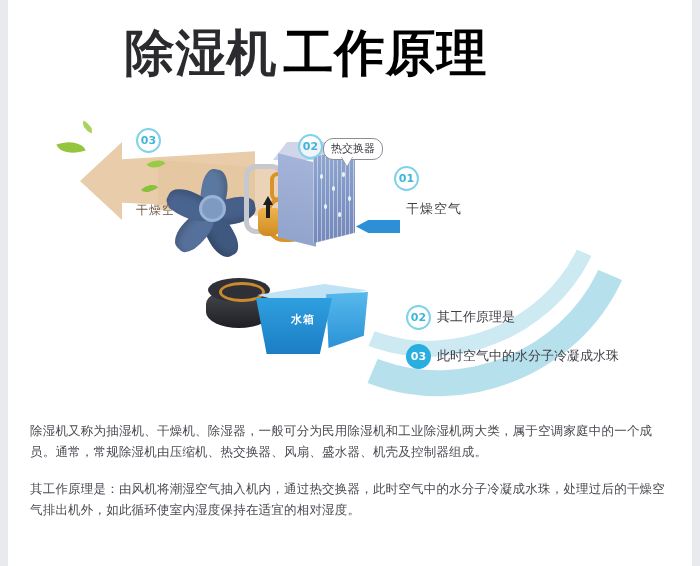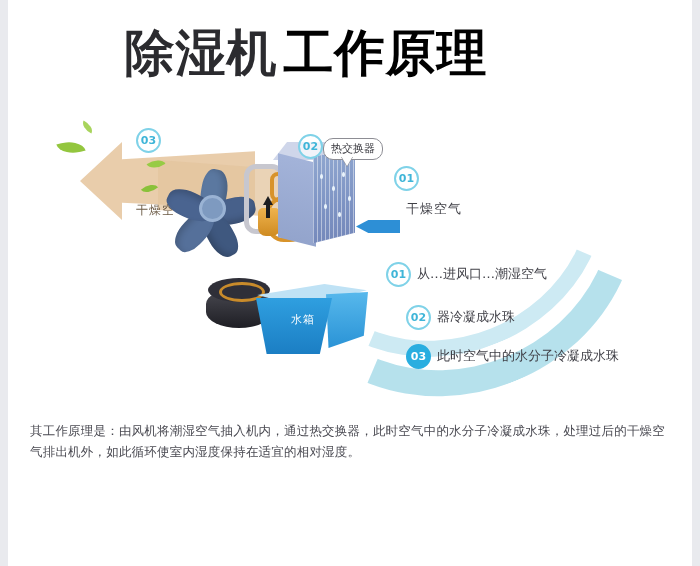--- a/index.html
+++ b/index.html
@@ -221,21 +221,21 @@
     clip-path: polygon(0 4%, 100% 0, 90% 78%, 6% 100%);
   }
   .tank-top {
     position:absolute; left: 247px; top: 172px;
     width: 112px; height: 22px;
     background: #bfe2f5;
     clip-path: polygon(2% 50%, 62% 0, 100% 28%, 40% 100%);
   }
   .tank-label {
     position:absolute; left: 283px; top: 200px;
-    font-size: 11px; color: #ffffff; letter-spacing:1px;
+    font-size: 11px; color: #ffffff; letter-spacing:1px;font-weight:bold;
   }
 
   
   .comp-body {
     position:absolute; left: 198px; top: 176px;
     width: 66px; height: 40px; border-radius: 50%/40%;
     background: linear-gradient(180deg,#4a4a52 0%,#1e1e24 100%);
   }
   .comp-top {
     position:absolute; left: 200px; top: 166px;
@@ -416,32 +416,30 @@
       <div class="tank-label">水箱</div>
 
       <div class="callout">热交换器</div>
       <div class="callout-tail"></div>
 
       <div class="badge b03-main">03</div>
       <div class="badge b02-main">02</div>
       <div class="badge b01-main">01</div>
       <div class="humid-label">干燥空气</div>
 
-      <div class="back-line bl-1">
-        <span class="badge">01</span><span>从…进风口…潮湿空气</span>
-      </div>
       <div class="back-line bl-2">
-        <span class="badge">02</span><span>器冷凝成水珠</span>
+        <span class="badge">02</span><span>其工作原理是</span>
       </div>
       <div class="back-line bl-3">
         <span class="badge solid">03</span><span>此时空气中的水分子冷凝成水珠</span>
       </div>
     </div>
 
     <div id="overlay">
     </div>
 
     <div id="body-copy">
+      <p>除湿机又称为抽湿机、干燥机、除湿器，一般可分为民用除湿机和工业除湿机两大类，属于空调家庭中的一个成员。通常，常规除湿机由压缩机、热交换器、风扇、盛水器、机壳及控制器组成。</p>
       <p>其工作原理是：由风机将潮湿空气抽入机内，通过热交换器，此时空气中的水分子冷凝成水珠，处理过后的干燥空气排出机外，如此循环使室内湿度保持在适宜的相对湿度。</p>
     </div>
 
   </div>
 </div>
 
 </body></html>

